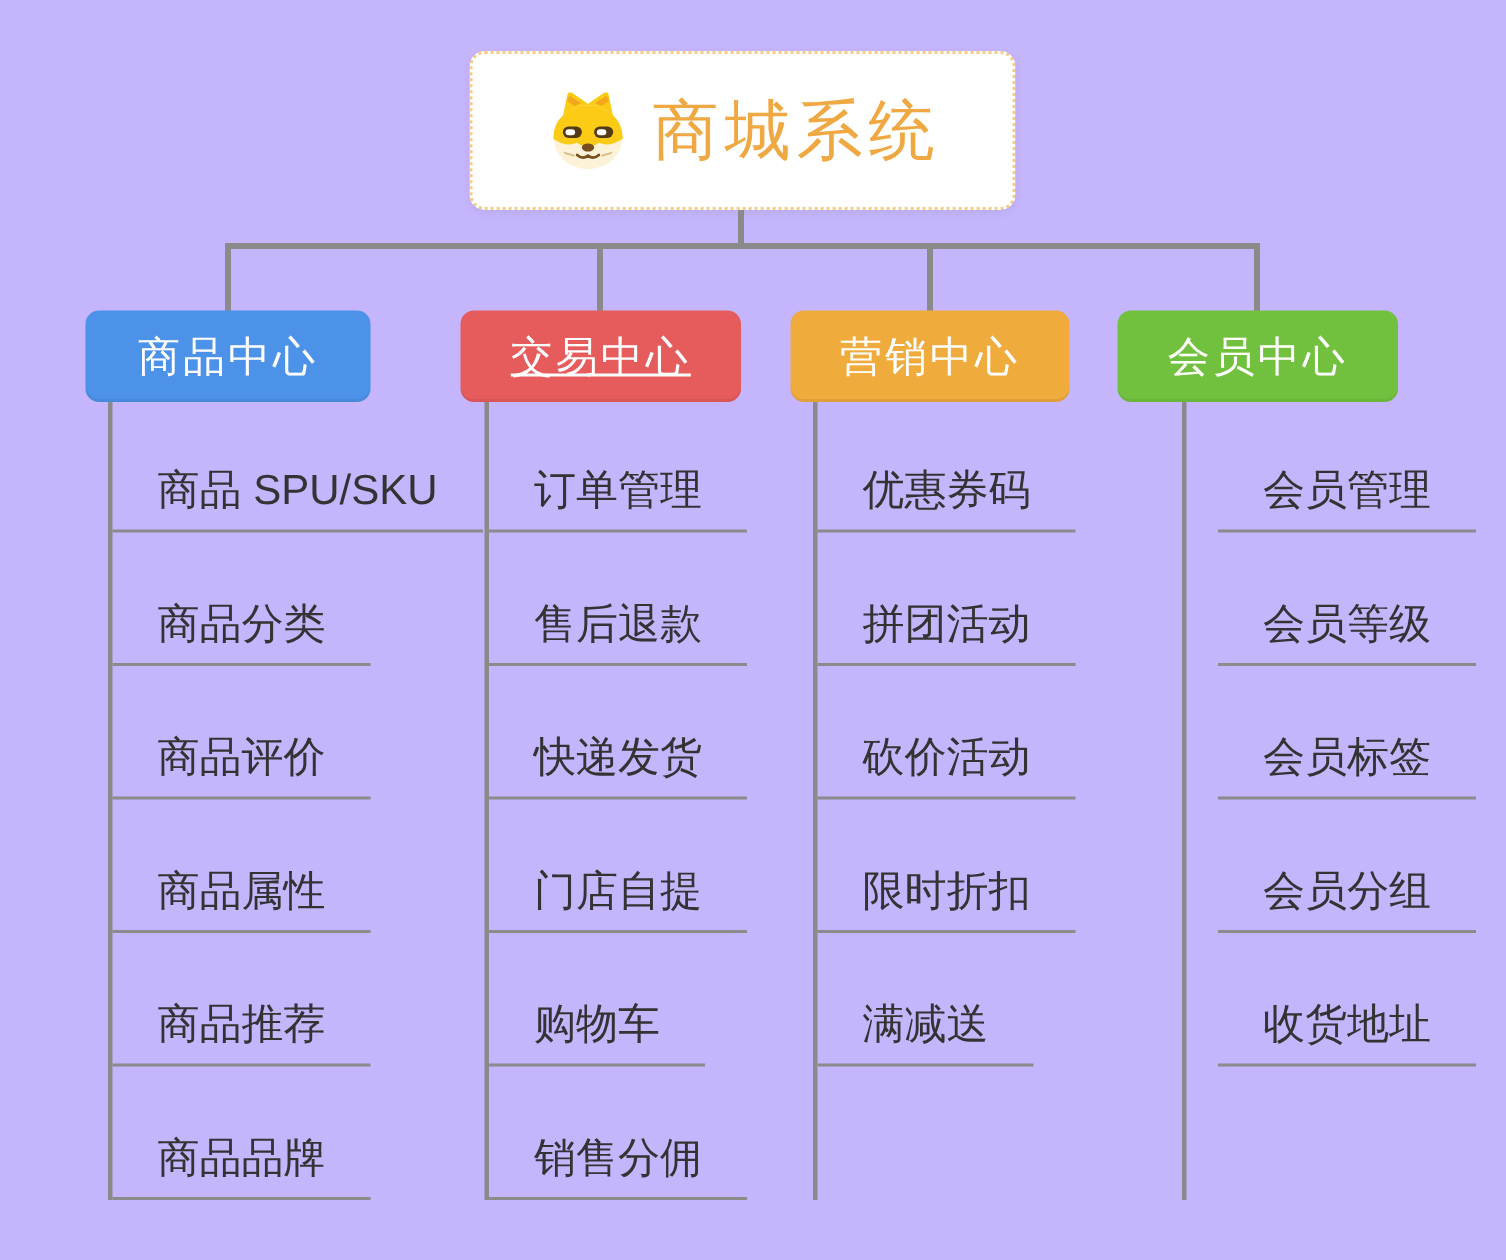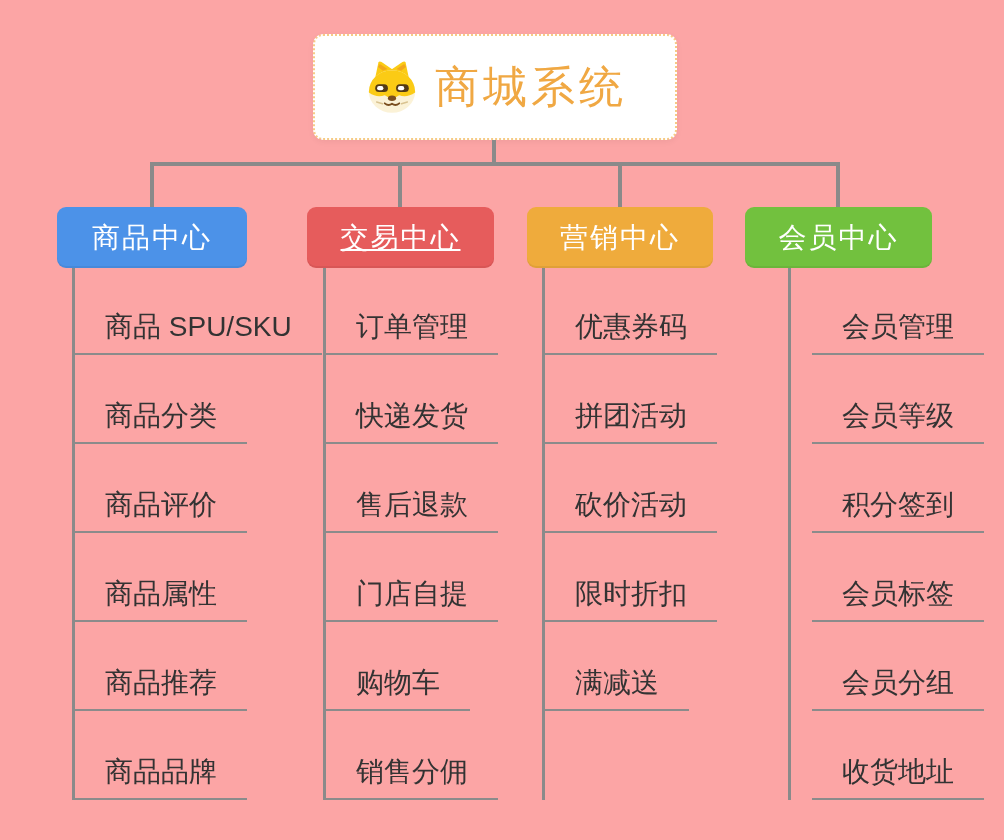--- a/index.html
+++ b/index.html
@@ -1,17 +1,17 @@
 <!DOCTYPE html>
 <html><head>
 <meta charset="utf-8">
 <style>
   html,body{margin:0;padding:0;}
   body{font-family:"Liberation Sans","DejaVu Sans",sans-serif;}
-  .canvas{position:relative;width:1004px;height:840px;background:#fca5a5;overflow:hidden;}
+  .canvas{position:relative;width:1004px;height:840px;background:#c4b5fd;overflow:hidden;}
 
   
   .root-node{
     position:absolute;left:313px;top:34px;width:364px;height:106px;
     background:#ffffff;border:2px dotted #f6cb85;border-radius:10px;
     display:flex;align-items:center;justify-content:center;gap:14px;
     box-shadow:0 2px 6px rgba(0,0,0,0.05);box-sizing:border-box;
   }
   .root-label{font-size:44px;letter-spacing:4px;color:#f0a843;white-space:nowrap;}
   .dog-icon{width:58px;height:58px;flex:0 0 auto;}
@@ -100,37 +100,36 @@
     <div class="leaf">商品 SPU/SKU</div>
     <div class="leaf">商品分类</div>
     <div class="leaf">商品评价</div>
     <div class="leaf">商品属性</div>
     <div class="leaf">商品推荐</div>
     <div class="leaf">商品品牌</div>
   </div>
 
   <div class="column c1" style="border-left-color: rgb(138, 138, 138);">
     <div class="leaf">订单管理</div>
+    <div class="leaf">售后退款</div>
     <div class="leaf">快递发货</div>
-    <div class="leaf">售后退款</div>
     <div class="leaf">门店自提</div>
     <div class="leaf">购物车</div>
     <div class="leaf">销售分佣</div>
   </div>
 
   <div class="column c2" style="border-left-color: rgb(138, 138, 138);">
     <div class="leaf">优惠券码</div>
     <div class="leaf">拼团活动</div>
     <div class="leaf">砍价活动</div>
     <div class="leaf">限时折扣</div>
     <div class="leaf">满减送</div>
   </div>
 
   <div class="column c3" style="border-left-color: rgb(138, 138, 138);">
     <div class="leaf">会员管理</div>
     <div class="leaf">会员等级</div>
-    <div class="leaf">积分签到</div>
     <div class="leaf">会员标签</div>
     <div class="leaf">会员分组</div>
     <div class="leaf">收货地址</div>
   </div>
 
 </div>
 
 </body></html>

